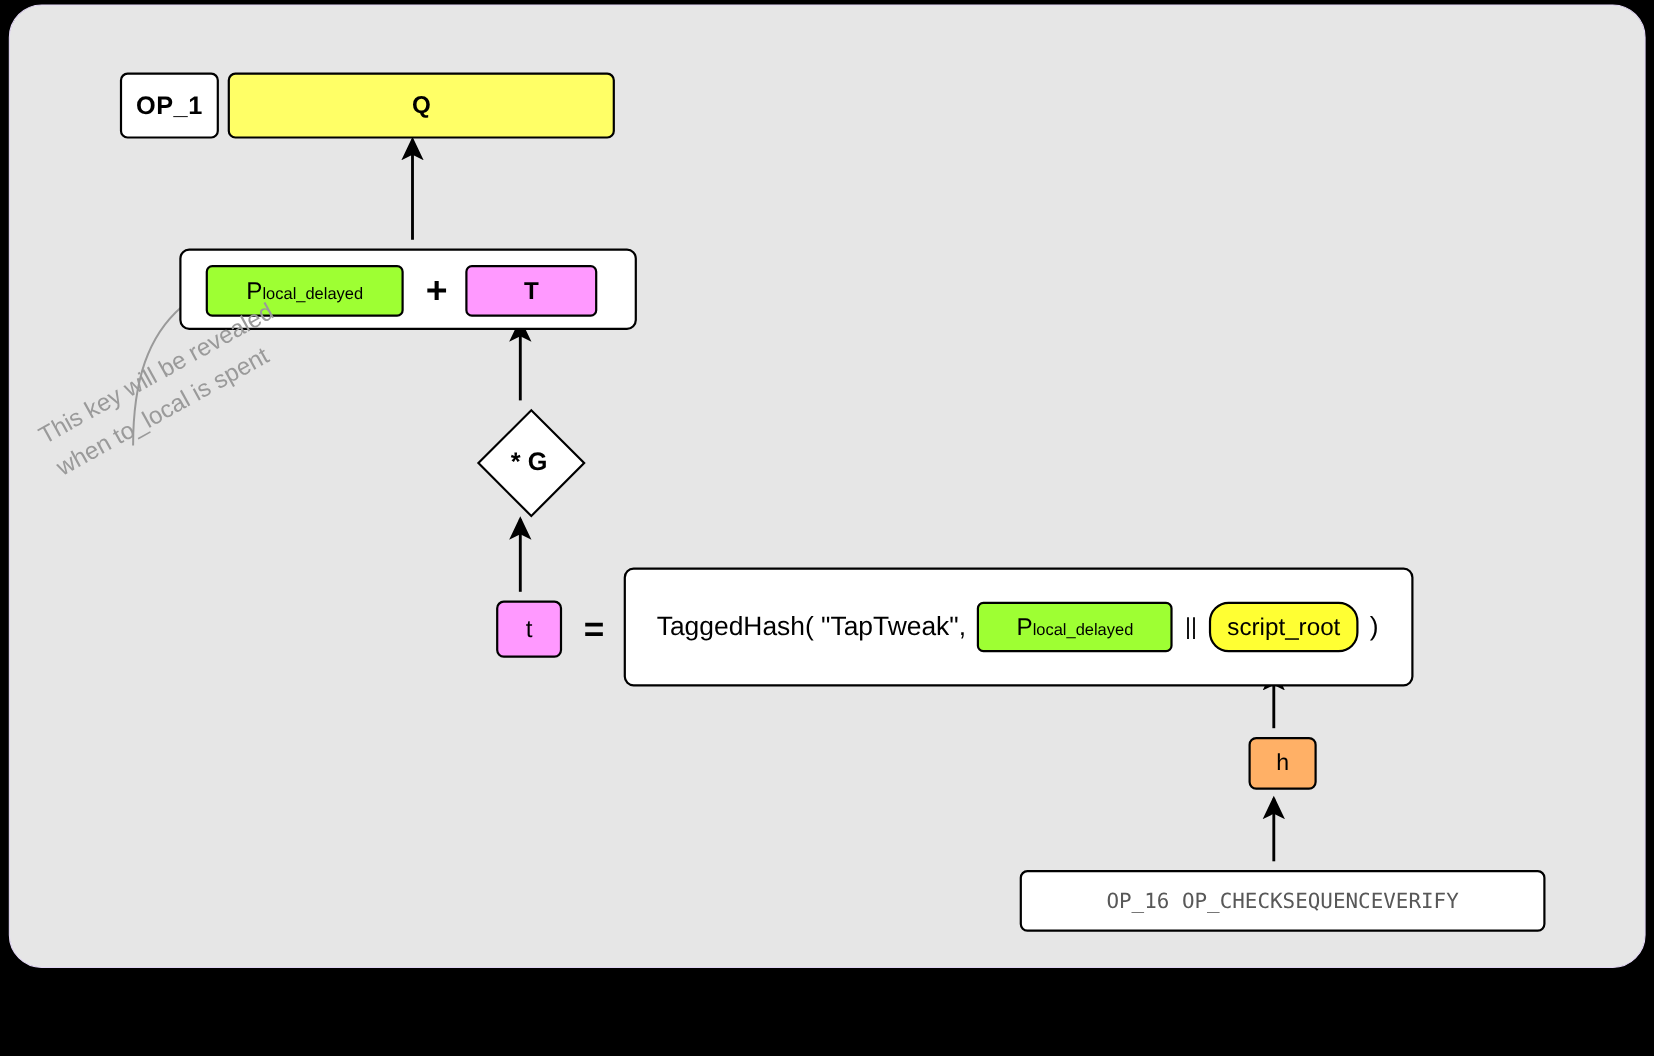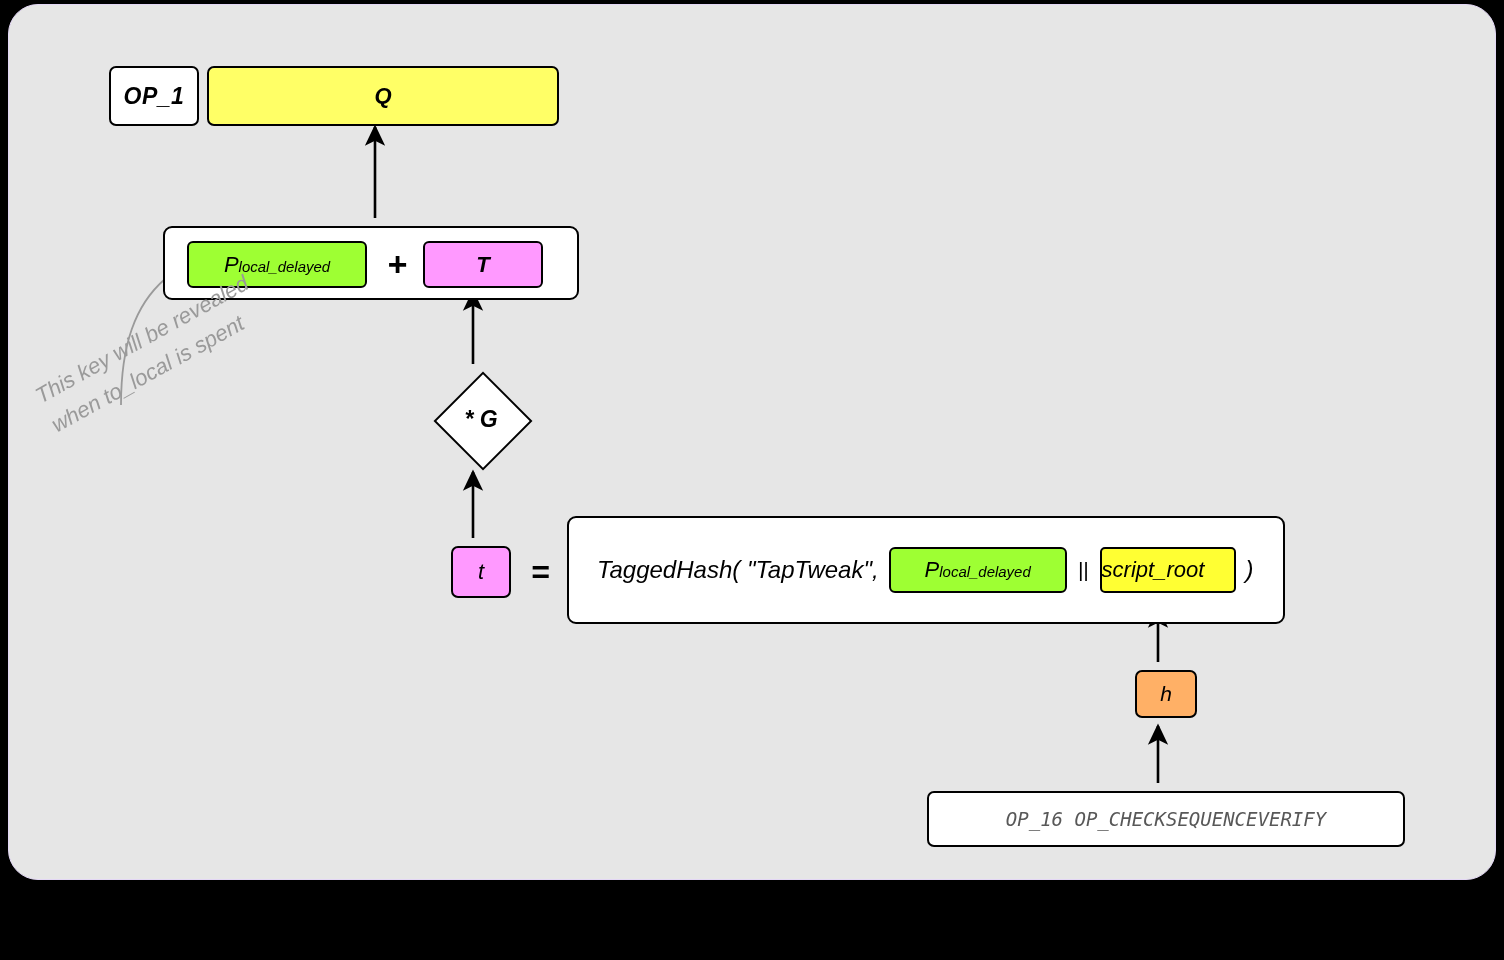--- a/index.html
+++ b/index.html
@@ -8,21 +8,20 @@
     background: #000000;
     width: 1504px;
     height: 960px;
     overflow: hidden;
   }
   #root {
     position: relative;
     width: 1420px;
     height: 960px;
     font-family: "Liberation Sans", sans-serif;
-    font-style: italic;
   }
   #canvas {
     position: absolute;
     left: 8px;
     top: 4px;
     width: 1488px;
     height: 876px;
     background: #e6e6e6;
     border: 1px solid #e3d7f5;
     border-radius: 30px;
@@ -131,23 +130,23 @@
     font-size: 22px;
   }
   #concat-sign {
     font-size: 21px; color: #000; margin: 0 11px;
   }
   #script-root-box {
     position: relative;
     width: 136px; height: 46px;
     background: #ffff33;
     border: 2.5px solid #000;
-    border-radius: 5px;
-    box-sizing: border-box;
-    display: flex; align-items: center; 
+    border-radius: 18px;
+    box-sizing: border-box;
+    display: flex; align-items: center; justify-content: center;
     font-size: 22px;
   }
   #paren-close { font-size: 24px; color: #000; margin-left: 10px; }
 
   
   #h-box {
     left: 1126px; top: 665px; width: 62px; height: 48px;
     background: #ffb066;
     font-size: 21px;
   }

